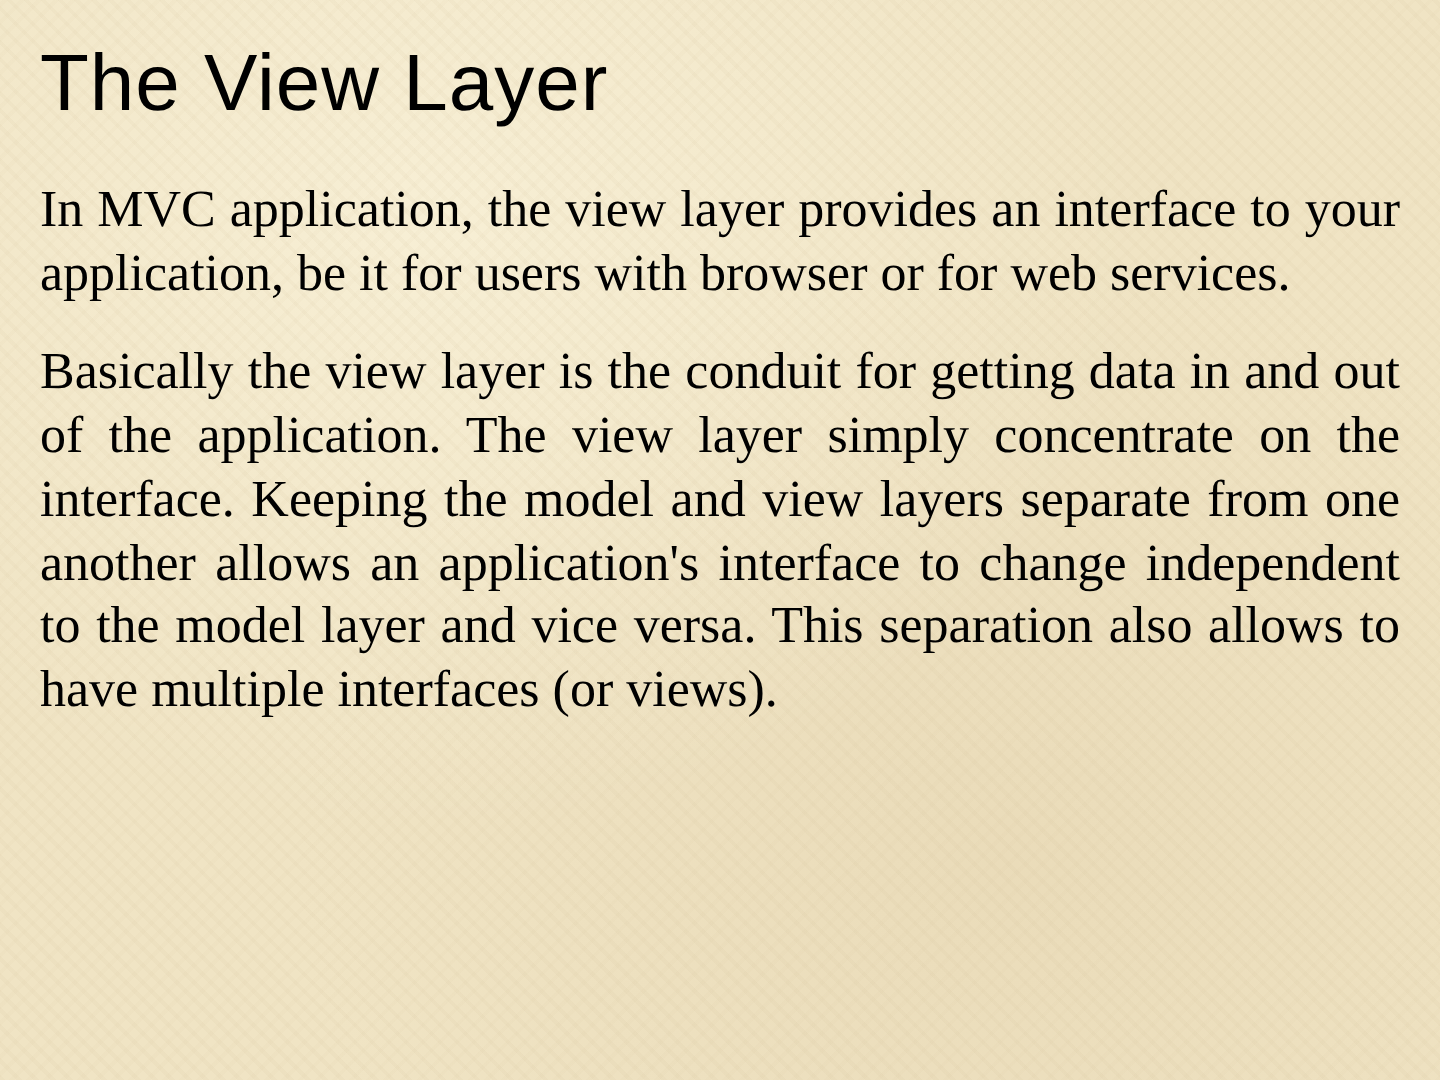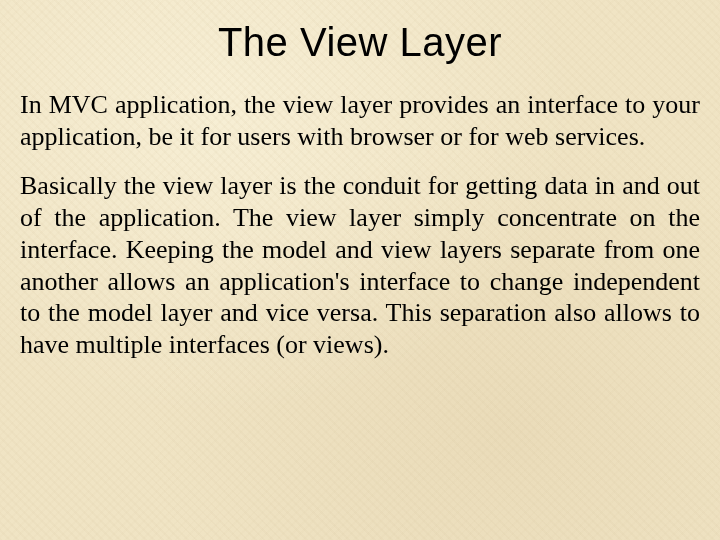--- a/index.html
+++ b/index.html
@@ -15,21 +15,21 @@
         repeating-linear-gradient(45deg, rgba(200,180,140,0.08) 0px, rgba(200,180,140,0.08) 2px, transparent 2px, transparent 6px),
         repeating-linear-gradient(-45deg, rgba(210,190,150,0.06) 0px, rgba(210,190,150,0.06) 2px, transparent 2px, transparent 6px),
         radial-gradient(ellipse at 30% 20%, rgba(255,250,230,0.5) 0%, transparent 50%),
         radial-gradient(ellipse at 70% 80%, rgba(220,200,160,0.3) 0%, transparent 50%);
       font-family: "Times New Roman", Times, serif;
       color: #000;
       overflow: hidden;
       padding: 18px 20px 20px 20px;
     }
     .title {
-      text-align: center;
+      text-align: left;
       font-size: 40px;
       font-family: Arial, Helvetica, sans-serif;
       font-weight: 400;
       letter-spacing: 0.5px;
       margin-bottom: 24px;
       margin-top: 2px;
     }
     .para {
       font-size: 26px;
       line-height: 1.22;

